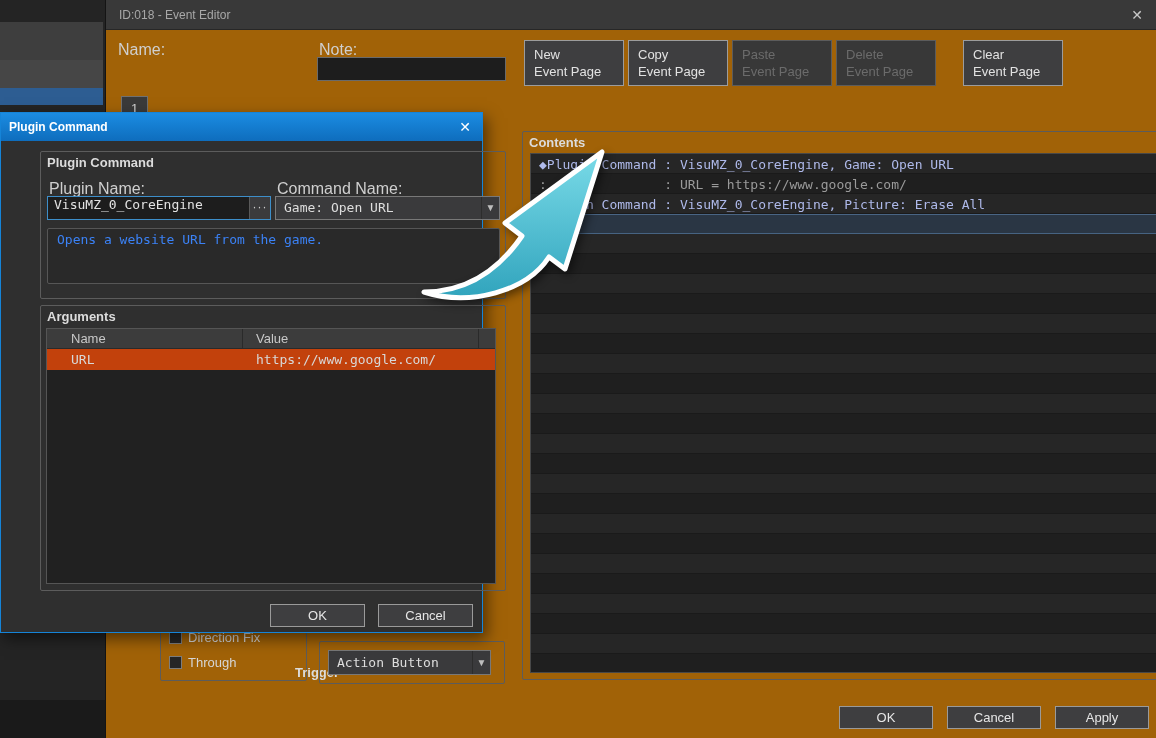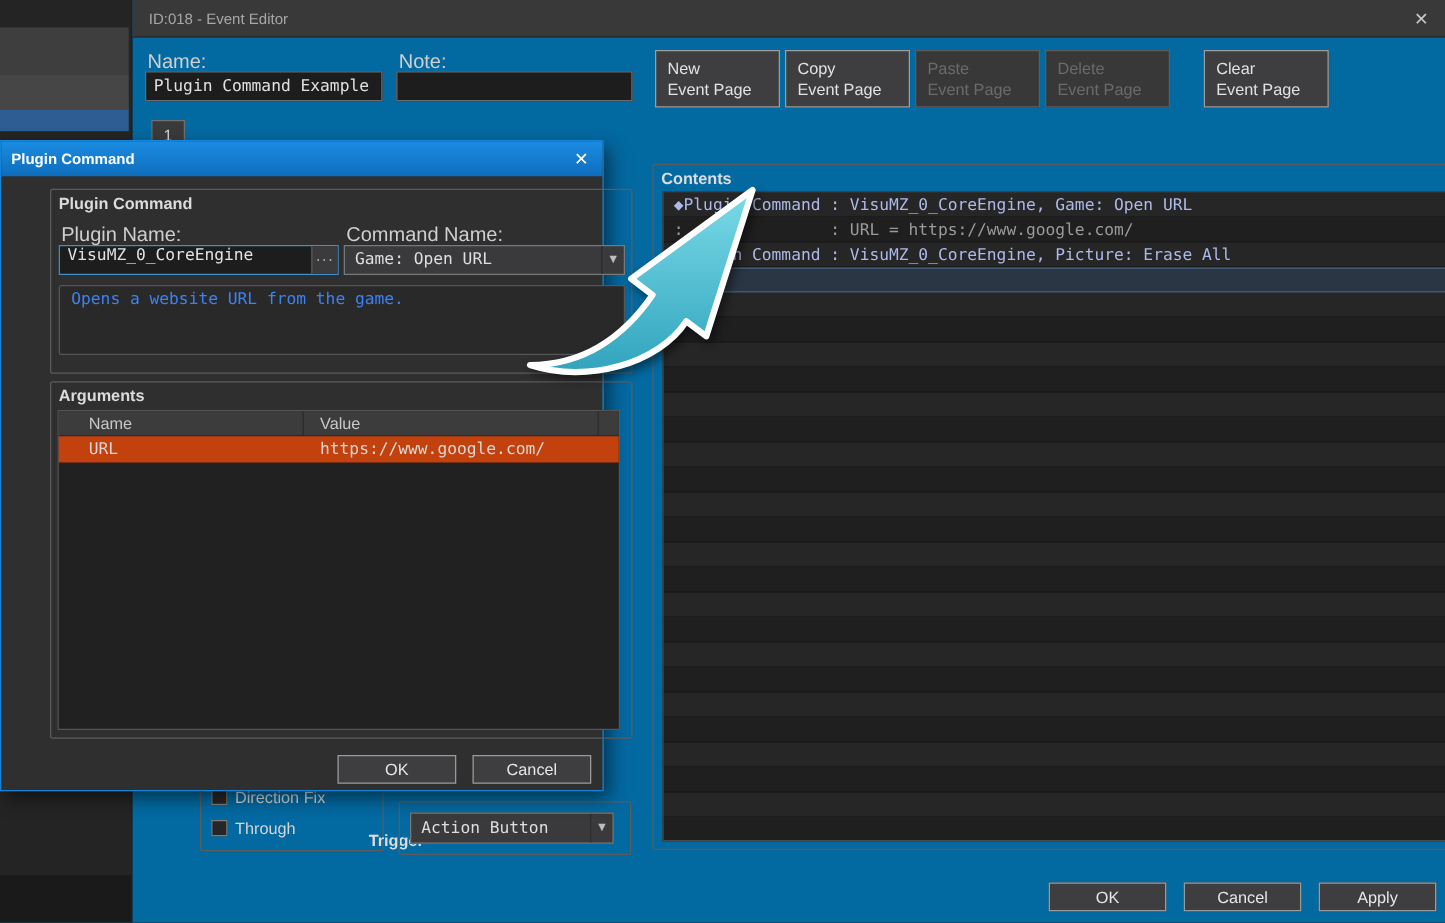--- a/index.html
+++ b/index.html
@@ -12,21 +12,21 @@
   .abs { position:absolute; }
 
   
   #left-strip { left:0; top:0; width:105px; height:738px; background:#242424; z-index:0; }
   #left-strip .blockA { position:absolute; left:0; top:22px;  width:103px; height:38px; background:#3e3e3e; }
   #left-strip .blockB { position:absolute; left:0; top:60px;  width:103px; height:28px; background:#464646; }
   #left-strip .blueBar{ position:absolute; left:0; top:88px;  width:103px; height:17px; background:#2d5d92; }
   #left-strip .blockC { position:absolute; left:0; top:700px; width:105px; height:38px; background:#1a1a1a; }
 
   
-  #main { left:105px; top:0; width:1051px; height:738px; background:#0369a1;
+  #main { left:105px; top:0; width:1051px; height:738px; background:#a16207;
           border-left:1px solid #141414; z-index:1; position:absolute; }
   #titlebar { position:absolute; left:0; top:0; width:100%; height:30px; background:#393939;
               border-bottom:1px solid #272727; }
   #titlebar .title { position:absolute; left:13px; top:0; line-height:30px; font-size:12px; color:#a8a8a8; }
   #titlebar .close { position:absolute; right:13px; top:0; line-height:30px; font-size:14px; color:#c9c9c9; cursor:default; }
 
   .field-label { position:absolute; font-size:16px; color:#cfcfcf; }
   .text-input { position:absolute; height:24px; background:#1d1d1d; border:1px solid #6a6a6a;
                 color:#e0e0e0; font:13px "DejaVu Sans Mono", monospace; padding:0 6px; outline:none; }
 
@@ -111,21 +111,20 @@
   <div class="blockC"></div>
 </div>
 
 <div id="main">
   <div id="titlebar">
     <span class="title">ID:018 - Event Editor</span>
     <span class="close">✕</span>
   </div>
 
   <span class="field-label" style="left:12px; top:41px;">Name:</span>
-  <input class="text-input" style="left: 10px; top: 57px; width: 190px;" value="Plugin Command Example">
   <span class="field-label" style="left:213px; top:41px;">Note:</span>
   <input class="text-input" style="left: 211px; top: 57px; width: 189px;" value="">
 
   <div class="page-btn" style="left:418px; top:40px;">
     <div>New</div>
     <div>Event Page</div>
   </div>
   <div class="page-btn" style="left:522px; top:40px;">
     <div>Copy</div>
     <div>Event Page</div>

